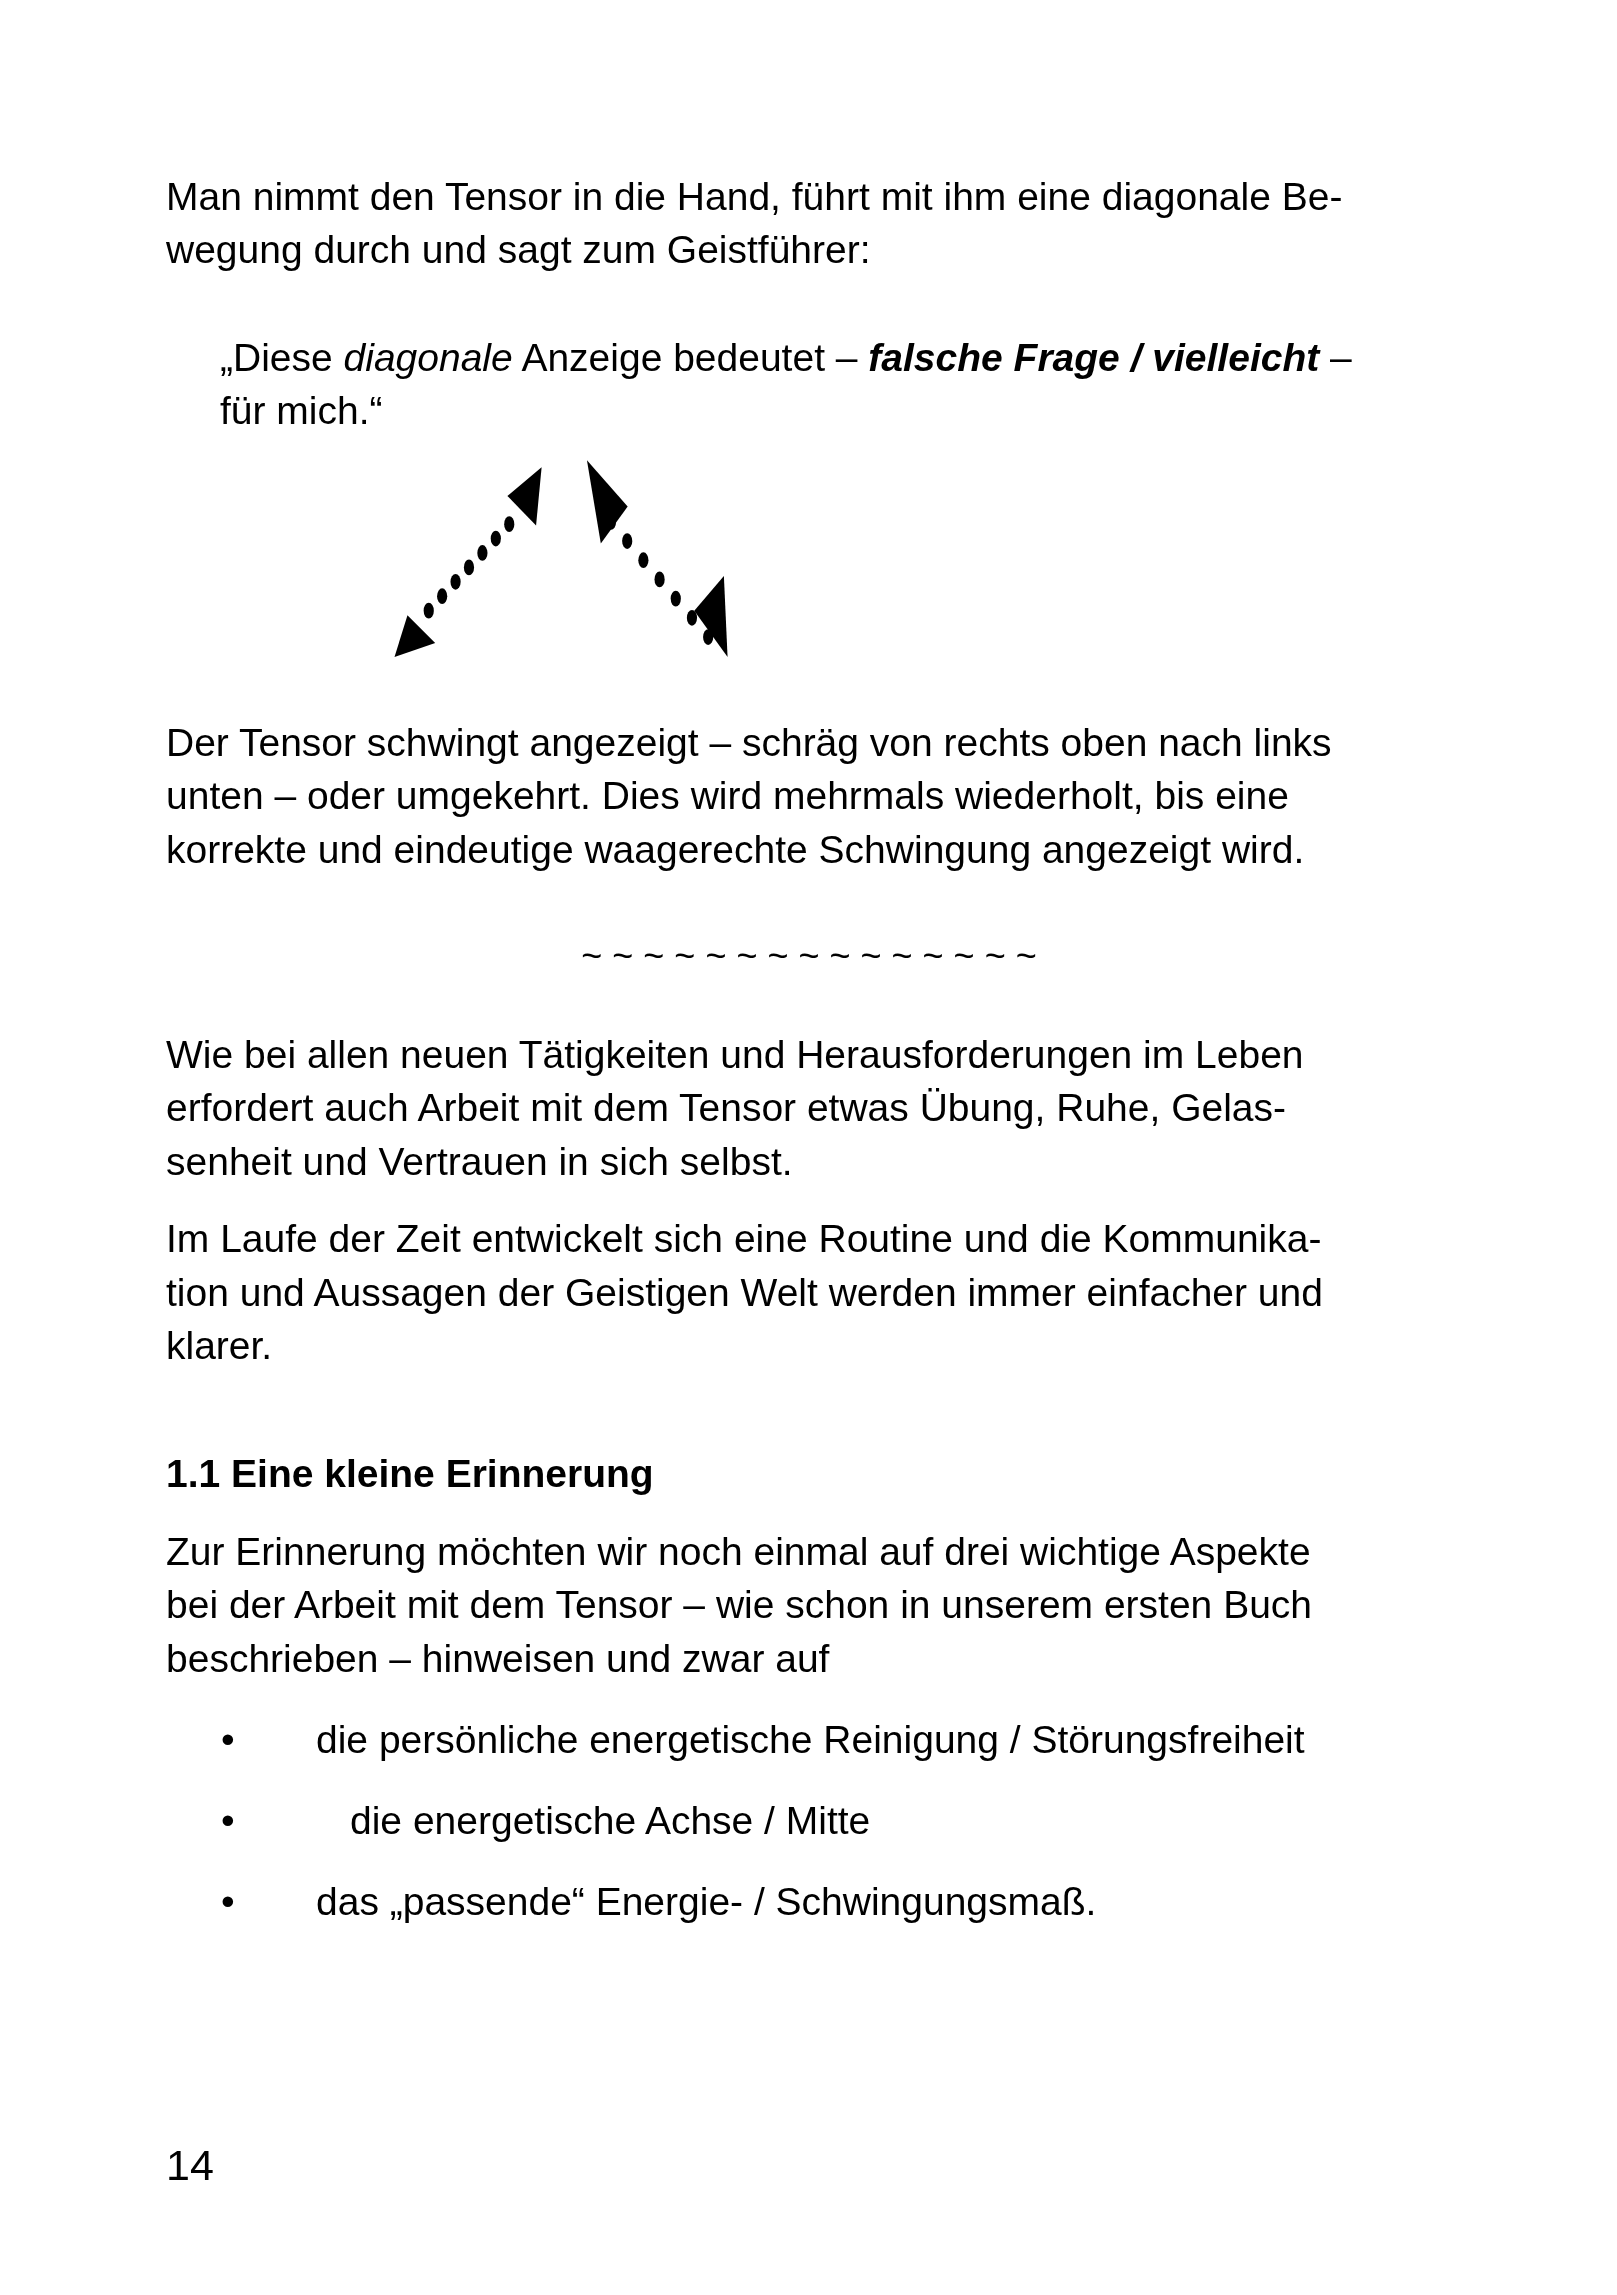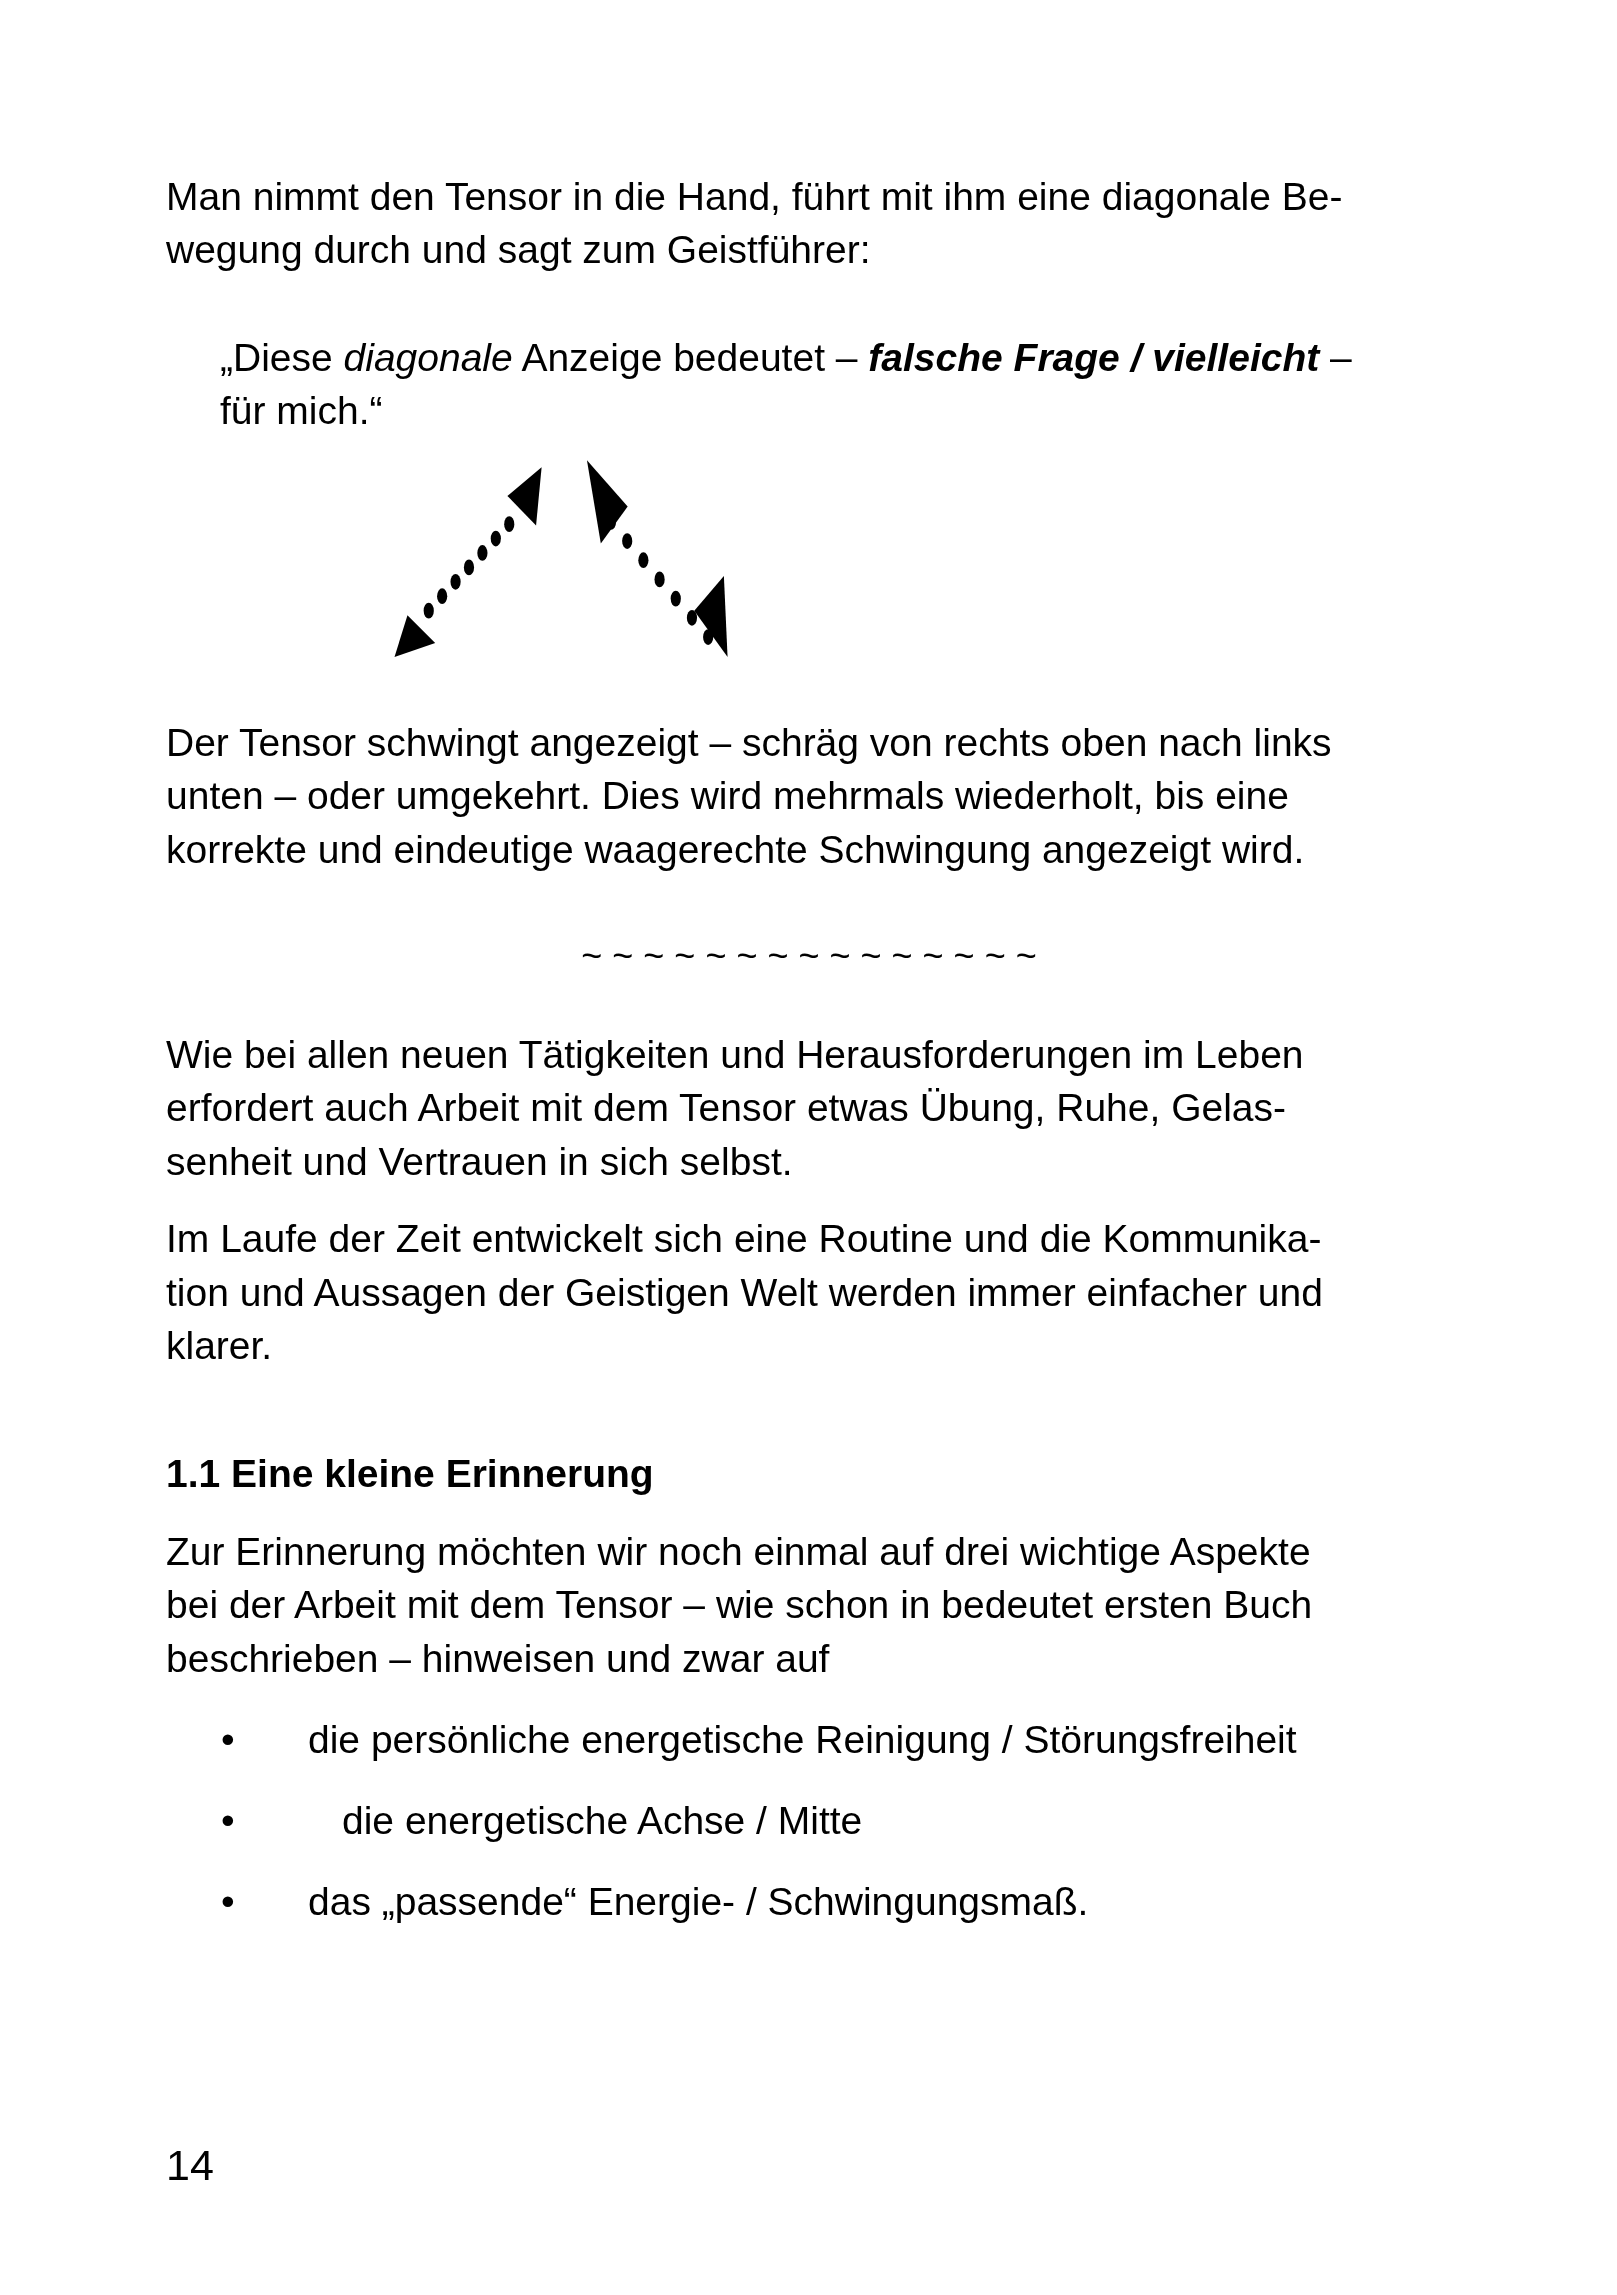--- a/index.html
+++ b/index.html
@@ -4,21 +4,21 @@
 <style>
   html, body { margin:0; padding:0; background:#ffffff; }
   body { width:1618px; height:2295px; position:relative; overflow:hidden;
          font-family:"Liberation Sans", sans-serif; color:#000000; }
   .t { position:absolute; font-size:39px; line-height:53px; white-space:nowrap; margin:0; }
   .left { left:166px; }
   .indent { left:220px; }
   .heading { font-weight:bold; }
   .tilde { position:absolute; left:0; width:1618px; text-align:center; top:935px; font-size:36px; letter-spacing:0; }
   .bullet { position:absolute; left:221px; font-size:39px; line-height:53px; }
-  .btext { position:absolute; left:308px; font-size:39px; line-height:53px; white-space:nowrap; }
+  .btext { position:absolute; left:316px; font-size:39px; line-height:53px; white-space:nowrap; }
   .pagenum { position:absolute; left:166px; top:2142px; font-size:43px; line-height:46px; }
   svg.arrows { position:absolute; left:0; top:0; }
 </style>
 </head>
 <body>
 
 <p class="t left" style="top:170px;">Man nimmt den Tensor in die Hand, führt mit ihm eine diagonale Be-</p>
 <p class="t left" style="top:223px;">wegung durch und sagt zum Geistführer:</p>
 
 <p class="t indent" style="top:331px;"><span>„Diese </span><i>diagonale</i><span> Anzeige bedeutet – </span><b><i>falsche Frage / vielleicht</i></b><span> –</span></p>
@@ -63,21 +63,21 @@
 <p class="t left" style="top:1081px;">erfordert auch Arbeit mit dem Tensor etwas Übung, Ruhe, Gelas-</p>
 <p class="t left" style="top:1135px;">senheit und Vertrauen in sich selbst.</p>
 
 <p class="t left" style="top:1212px;text-align:right;">Im Laufe der Zeit entwickelt sich eine Routine und die Kommunika-</p>
 <p class="t left" style="top:1266px;">tion und Aussagen der Geistigen Welt werden immer einfacher und</p>
 <p class="t left" style="top:1319px;">klarer.</p>
 
 <p class="t left heading" style="top:1447px;">1.1  Eine kleine Erinnerung</p>
 
 <p class="t left" style="top:1525px;">Zur Erinnerung möchten wir noch einmal auf drei wichtige Aspekte</p>
-<p class="t left" style="top:1578px;">bei der Arbeit mit dem Tensor – wie schon in bedeutet ersten Buch</p>
+<p class="t left" style="top:1578px;">bei der Arbeit mit dem Tensor – wie schon in unserem ersten Buch</p>
 <p class="t left" style="top:1632px;">beschrieben – hinweisen und zwar auf</p>
 
 <div>
   <span class="bullet" style="top:1713px;">•</span>
   <span class="btext" style="top:1713px;">die persönliche energetische Reinigung / Störungsfreiheit</span>
   <span class="bullet" style="top:1794px;">•</span>
   <span class="btext" style="top:1794px;margin-left:34px;">die energetische Achse / Mitte</span>
   <span class="bullet" style="top:1875px;">•</span>
   <span class="btext" style="top:1875px;">das „passende“ Energie- / Schwingungsmaß.</span>
 </div>

